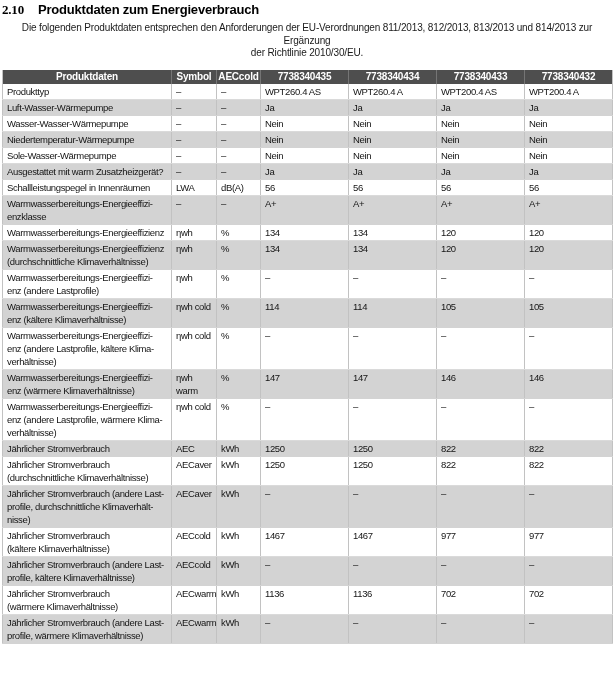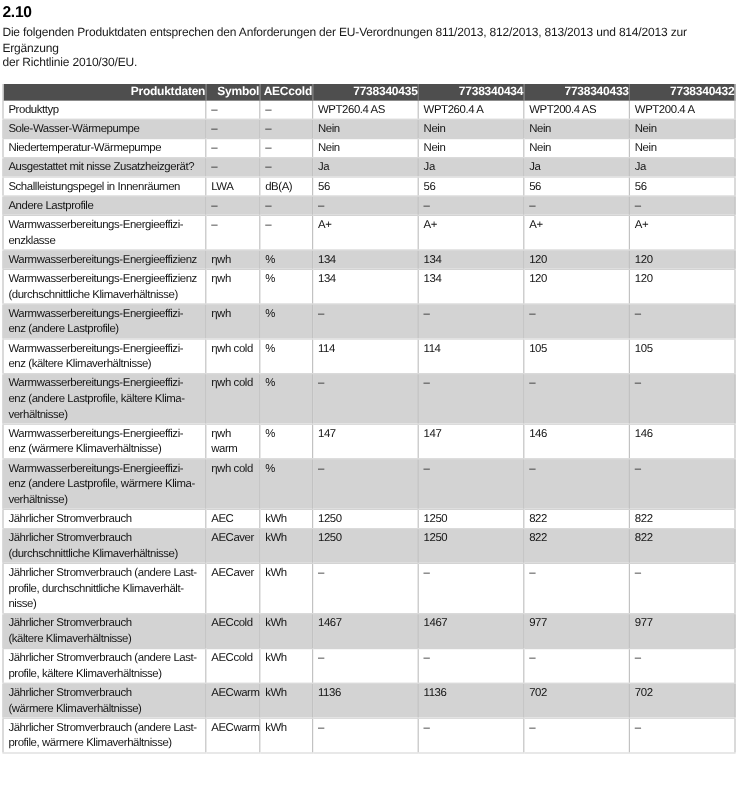--- a/index.html
+++ b/index.html
@@ -14,50 +14,51 @@
 
   .heading {
     display: flex;
     font-weight: bold;
     font-size: 13px;
     line-height: 14px;
     letter-spacing: -0.2px;
     margin: 0 0 5px 0;
     color: #000;
   }
-  .sec-num { width: 36px; flex: 0 0 36px; }
+  .sec-num { width: 36px; flex: 0 0 36px; font-family: Liberation Serif, serif; }
 
   .intro {
     font-size: 10px;
     line-height: 12.5px;
     letter-spacing: -0.15px;
     white-space: pre-line;
     margin: 0 0 10px 0;
     color: #1a1a1a;
+    text-align: center;
   }
 
   table.product-table {
     border-collapse: collapse;
     table-layout: fixed;
     width: 610px;
     border-left: 1px solid #c2c2c2;
     border-right: 1px solid #c2c2c2;
     border-bottom: 1px solid #c2c2c2;
   }
   col.c-label  { width: 169px; }
   col.c-symbol { width: 45px; }
   col.c-unit   { width: 44px; }
   col.c-val    { width: 88px; }
 
   thead th {
     background: var(--header-bg, #4e4e4e);
     color: var(--header-text, #ffffff);
     font-size: 10px;
     font-weight: bold;
-    text-align: right;
+    text-align: center;
     letter-spacing: -0.2px;
     line-height: 12px;
     padding: 1px 0;
     border-left: 1px solid #757575;
   }
   thead th:first-child { border-left: none; }
 
   tbody td {
     font-size: 9.5px;
     line-height: 13px;
@@ -74,20 +75,21 @@
     border-bottom-color: var(--row-alt-bg, #d3d3d3);
   }
 </style>
 </head>
 <body>
 
 <div class="doc">
 
   <div class="heading">
     <span class="sec-num">2.10</span>
+    <span>Produktdaten zum Energieverbrauch</span>
   </div>
 
   <p class="intro">Die folgenden Produktdaten entsprechen den Anforderungen der EU-Verordnungen 811/2013, 812/2013, 813/2013 und 814/2013 zur Ergänzung
 der Richtlinie 2010/30/EU.</p>
 
   <table class="product-table">
     <colgroup>
       <col class="c-label">
         <col class="c-symbol">
         <col class="c-unit">
@@ -111,65 +113,74 @@
         <tr>
           <td>Produkttyp</td>
           <td>–</td>
           <td>–</td>
           <td>WPT260.4 AS</td>
           <td>WPT260.4 A</td>
           <td>WPT200.4 AS</td>
           <td>WPT200.4 A</td>
         </tr>
         <tr>
+          <td>Luft-Wasser-Wärmepumpe</td>
+          <td>–</td>
+          <td>–</td>
+          <td>Ja</td>
+          <td>Ja</td>
+          <td>Ja</td>
+          <td>Ja</td>
+        </tr>
+        <tr>
+          <td>Wasser-Wasser-Wärmepumpe</td>
+          <td>–</td>
+          <td>–</td>
+          <td>Nein</td>
+          <td>Nein</td>
+          <td>Nein</td>
+          <td>Nein</td>
+        </tr>
+        <tr>
+          <td>Niedertemperatur-Wärmepumpe</td>
+          <td>–</td>
+          <td>–</td>
+          <td>Nein</td>
+          <td>Nein</td>
+          <td>Nein</td>
+          <td>Nein</td>
+        </tr>
+        <tr>
           <td>Sole-Wasser-Wärmepumpe</td>
           <td>–</td>
           <td>–</td>
           <td>Nein</td>
           <td>Nein</td>
           <td>Nein</td>
           <td>Nein</td>
         </tr>
         <tr>
-          <td>Niedertemperatur-Wärmepumpe</td>
-          <td>–</td>
-          <td>–</td>
-          <td>Nein</td>
-          <td>Nein</td>
-          <td>Nein</td>
-          <td>Nein</td>
-        </tr>
-        <tr>
-          <td>Ausgestattet mit nisse Zusatzheizgerät?</td>
+          <td>Ausgestattet mit warm Zusatzheizgerät?</td>
           <td>–</td>
           <td>–</td>
           <td>Ja</td>
           <td>Ja</td>
           <td>Ja</td>
           <td>Ja</td>
         </tr>
         <tr>
           <td>Schallleistungspegel in Innenräumen</td>
           <td>LWA</td>
           <td>dB(A)</td>
           <td>56</td>
           <td>56</td>
           <td>56</td>
           <td>56</td>
         </tr>
         <tr>
-          <td>Andere Lastprofile</td>
-          <td>–</td>
-          <td>–</td>
-          <td>–</td>
-          <td>–</td>
-          <td>–</td>
-          <td>–</td>
-        </tr>
-        <tr>
           <td>Warmwasserbereitungs-Energieeffizi-
 enzklasse</td>
           <td>–</td>
           <td>–</td>
           <td>A+</td>
           <td>A+</td>
           <td>A+</td>
           <td>A+</td>
         </tr>
         <tr>

